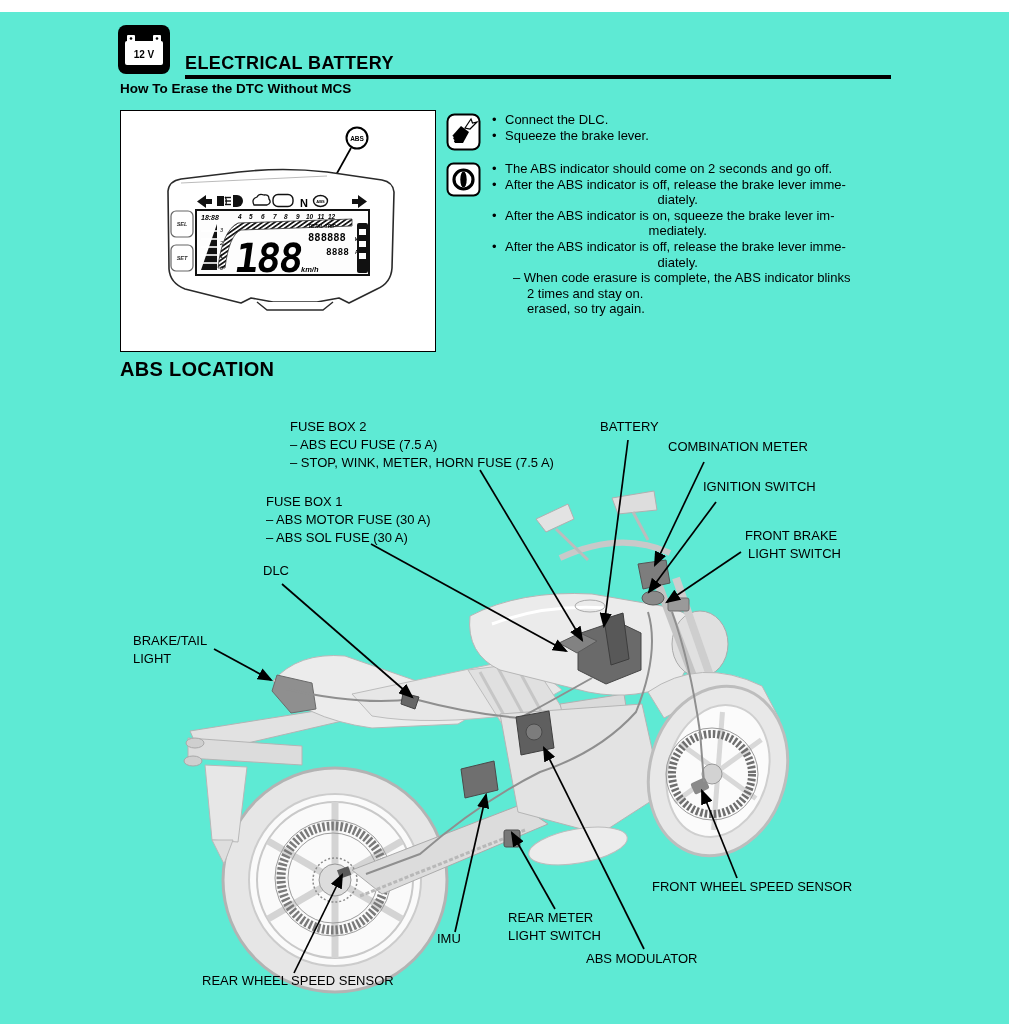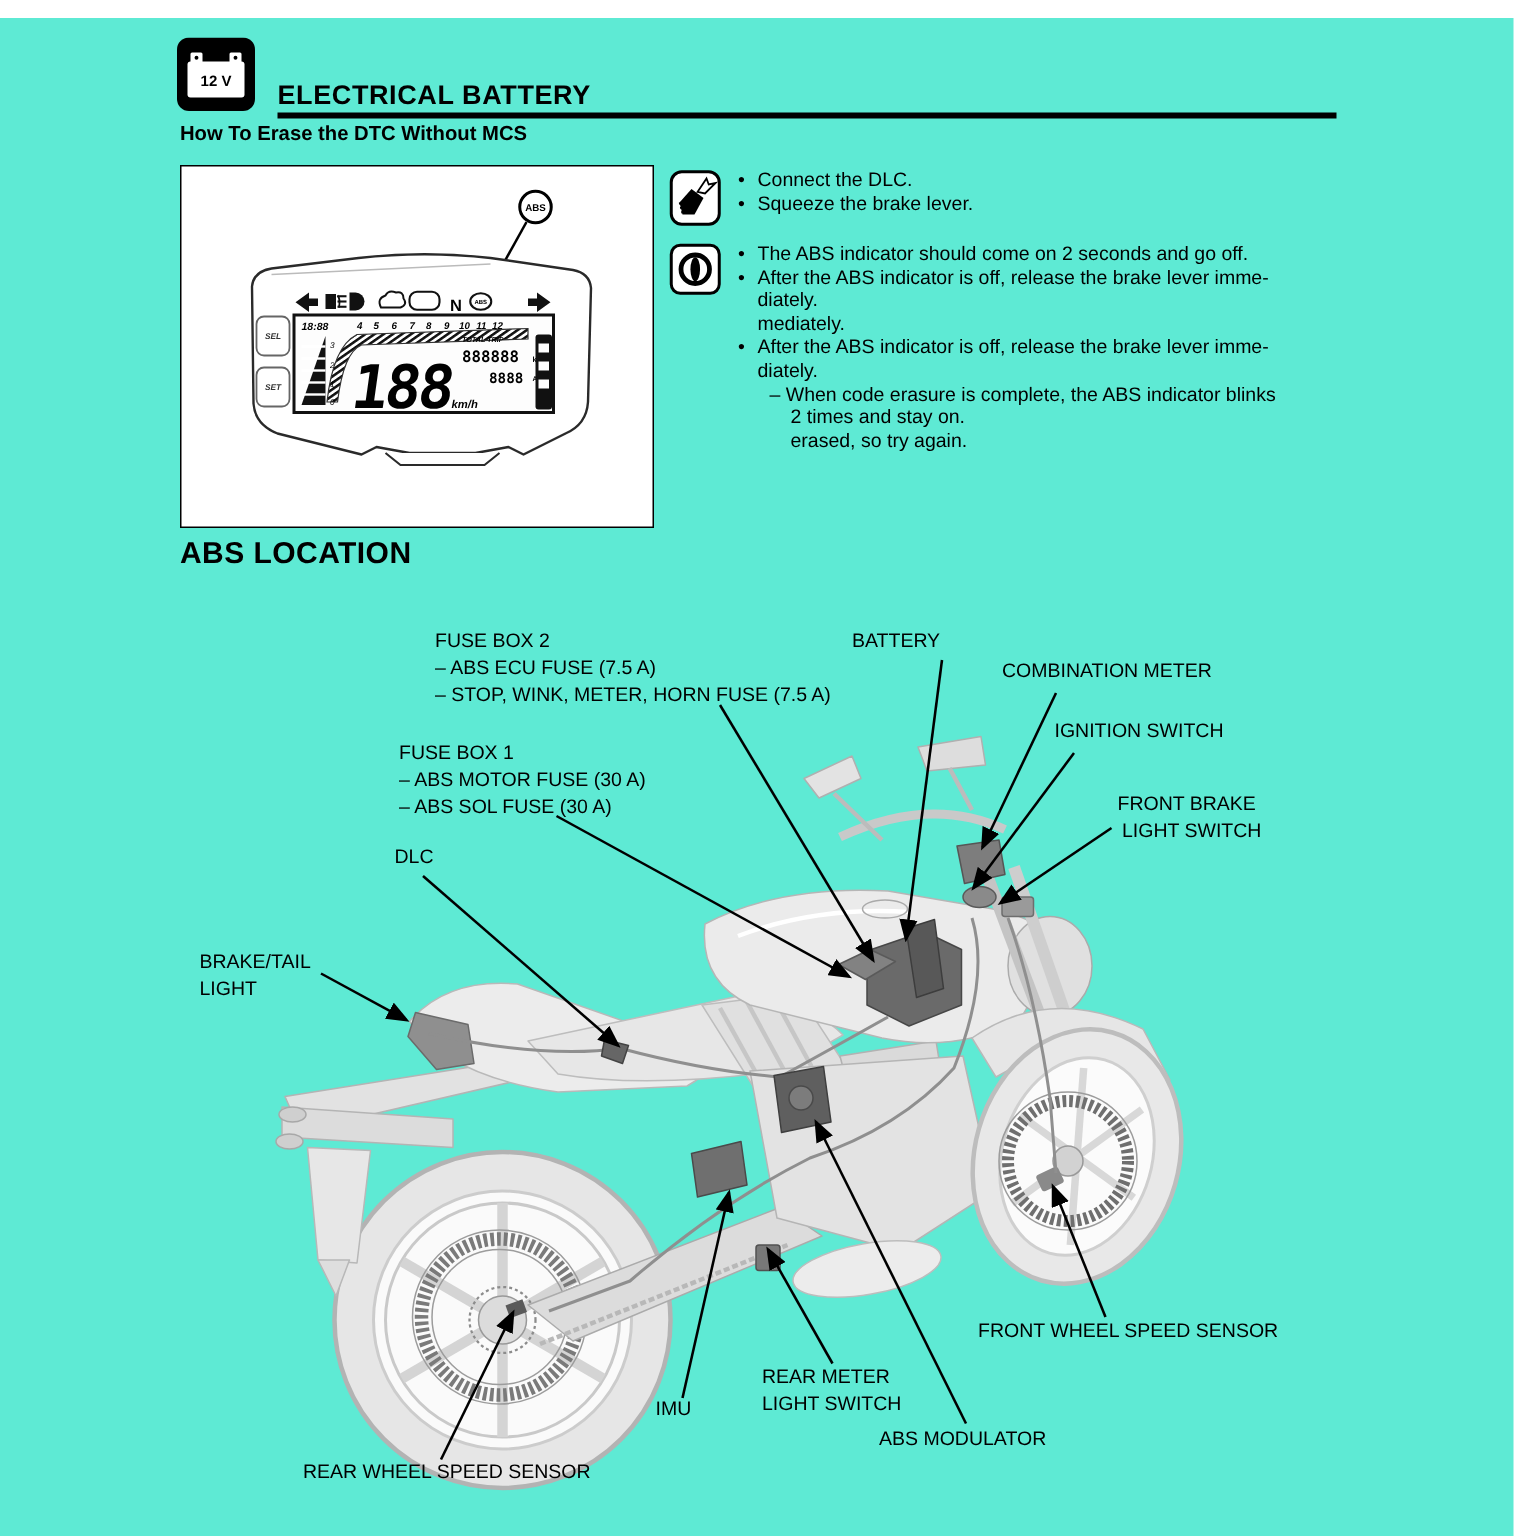--- a/index.html
+++ b/index.html
@@ -9,34 +9,34 @@
   
   #hdr-title{left:185px;top:41px;font-size:18px;font-weight:bold;letter-spacing:.4px;white-space:nowrap;}
   #hdr-rule{left:185px;top:63px;width:706px;height:4px;background:#000;}
   #hdr-sub{left:120px;top:69px;font-size:13.5px;font-weight:bold;white-space:nowrap;}
   
   #meter-fig{left:120px;top:98px;width:314px;height:240px;border:1.5px solid #000;background:#fff;}
   
   .iline{font-size:13px;line-height:15.6px;white-space:nowrap;position:relative;}
   .iline.b{padding-left:16px;}
   .iline.b::before{content:"\2022";position:absolute;left:3px;}
-  .iline.c{padding-left:16px;}
+  .iline.c{padding-left:16px;text-align:center;}
   .iline.d{padding-left:24px;}
   .iline.e{padding-left:38px;}
   #g1-icon{left:446px;top:101px;}
   #g1-text{left:489px;top:100px;}
   #g2-icon{left:446px;top:150px;}
   #g2-text{left:489px;top:149px;}
   
   #abs-title{left:120px;top:346px;font-size:20px;font-weight:bold;letter-spacing:.3px;white-space:nowrap;}
   #diagram-svg{left:0;top:380px;}
   .lbl{position:absolute;font-size:13px;line-height:18px;white-space:nowrap;color:#000;}
   .lbl .ln{white-space:nowrap;}
   #lbl-fuse-box-2{left:290px;top:406px;}
-  #lbl-battery{left:568px;top:406px;}
+  #lbl-battery{left:600px;top:406px;}
   #lbl-combination-meter{left:668px;top:426px;}
   #lbl-ignition-switch{left:703px;top:466px;}
   #lbl-front-brake-light-switch{left:745px;top:515px;}
   #lbl-front-brake-light-switch .ln:nth-child(2){margin-left:3px;}
   #lbl-fuse-box-1{left:266px;top:481px;}
   #lbl-dlc{left:263px;top:550px;}
   #lbl-brake-tail-light{left:133px;top:620px;}
   #lbl-rear-wheel-speed-sensor{left:202px;top:960px;}
   #lbl-imu{left:437px;top:918px;}
   #lbl-rear-brake-light-switch{left:508px;top:897px;}
@@ -182,20 +182,21 @@
     <svg width="35" height="35" viewBox="0 0 35 35">
       <rect x="1.5" y="1.5" width="32" height="32" rx="6" fill="#fff" stroke="#000" stroke-width="2"></rect>
       <circle cx="17.5" cy="17.5" r="9.5" fill="none" stroke="#000" stroke-width="3.2"></circle>
       <ellipse cx="17.5" cy="17.5" rx="3.2" ry="8" fill="#000"></ellipse>
     </svg>
   </div>
   <div class="ap" id="g2-text">
     <div class="iline b">The ABS indicator should come on 2 seconds and go off.</div>
     <div class="iline b">After the ABS indicator is off, release the brake lever imme-</div>
     <div class="iline c">diately.</div>
+    <div class="iline b">After the ABS indicator is on, squeeze the brake lever im-</div>
     <div class="iline c">mediately.</div>
     <div class="iline b">After the ABS indicator is off, release the brake lever imme-</div>
     <div class="iline c">diately.</div>
     <div class="iline d">– When code erasure is complete, the ABS indicator blinks</div>
     <div class="iline e">2 times and stay on.</div>
     <div class="iline e">erased, so try again.</div>
   </div>
 
   <div class="ap" id="abs-title">ABS LOCATION</div>
 

